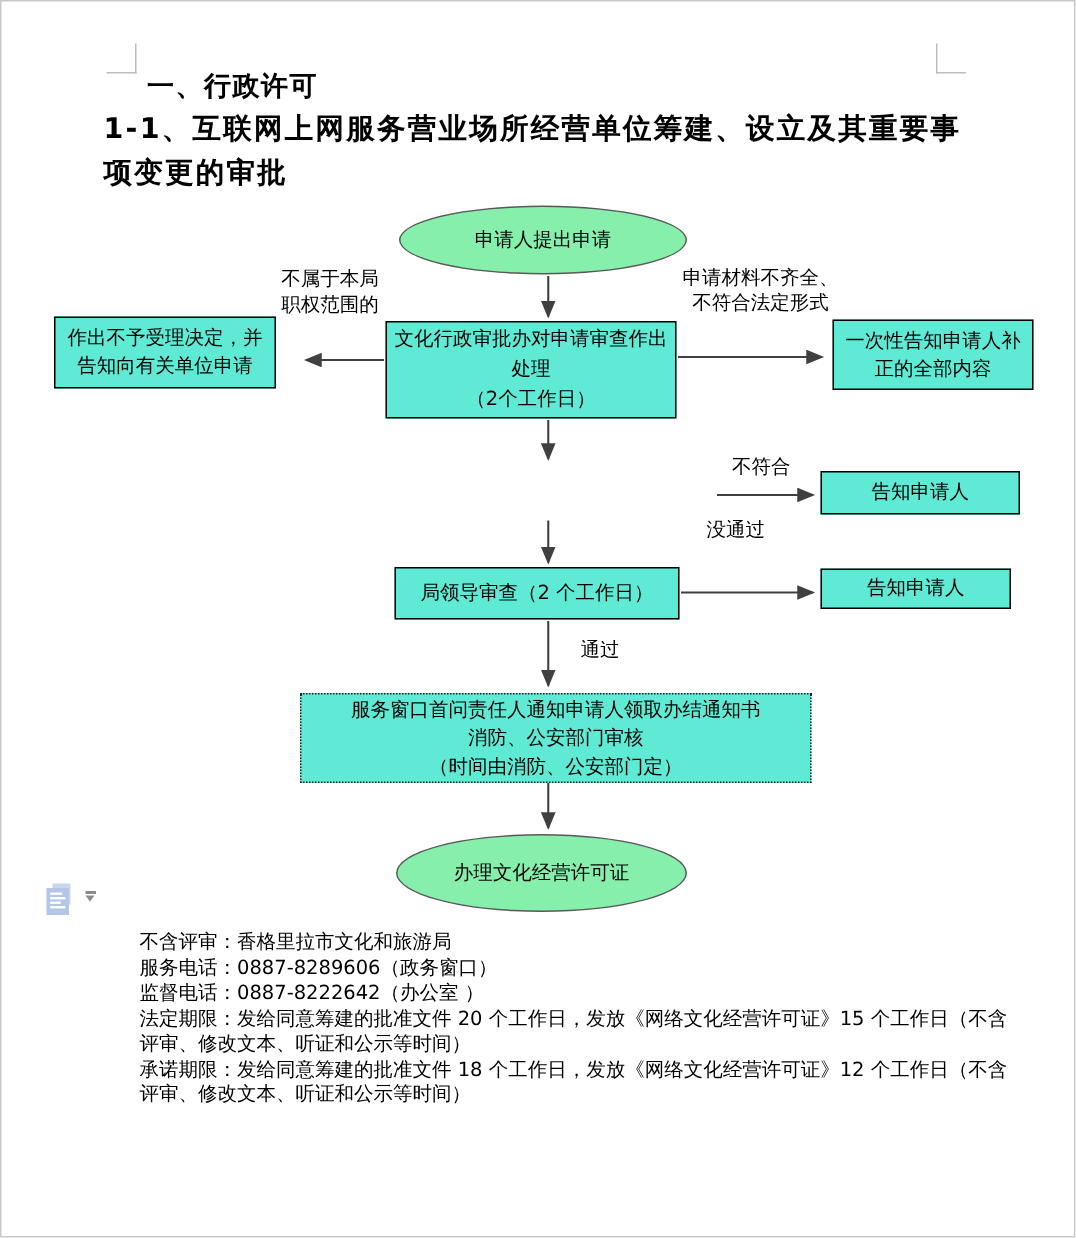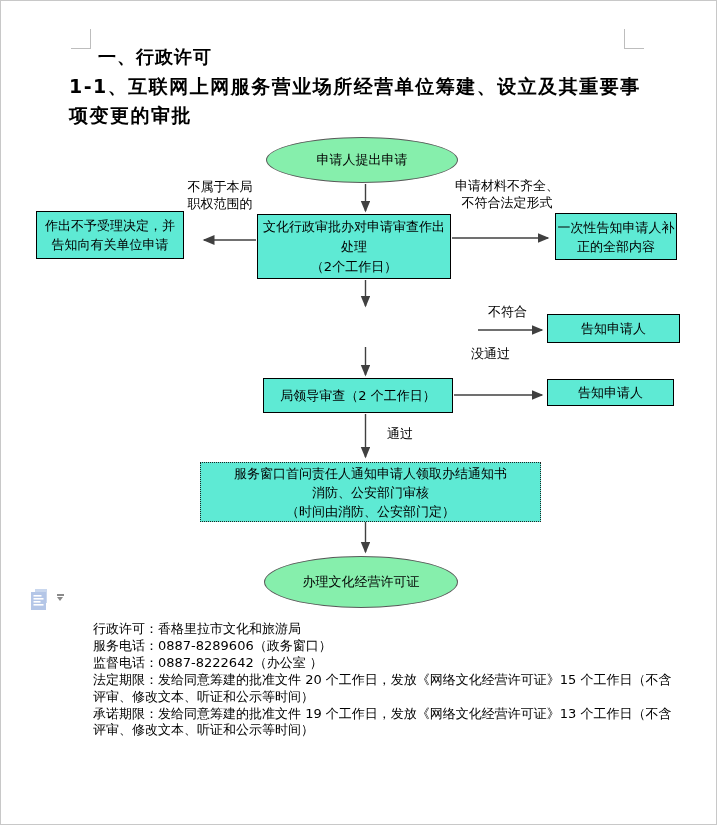--- a/index.html
+++ b/index.html
@@ -85,21 +85,21 @@
     <div>作出不予受理决定，并</div>
     <div>告知向有关单位申请</div>
   </div>
 
   <div class="box" style="left:256px;top:213px;width:194px;height:65px;">
     <div>文化行政审批办对申请审查作出</div>
     <div>处理</div>
     <div>（2个工作日）</div>
   </div>
 
-  <div class="box" style="left:554px;top:212px;width:122px;height:47px;line-height:19px;">
+  <div class="box" style="left:554px;top:212px;width:134px;height:47px;line-height:19px;">
     <div>一次性告知申请人补</div>
     <div>正的全部内容</div>
   </div>
 
   <div class="lbl" style="left:487px;top:302px;">不符合</div>
   <div class="box" style="left:546px;top:313px;width:133px;height:29px;">
     <span>告知申请人</span>
   </div>
 
   <div class="box" style="left:262px;top:377px;width:190px;height:35px;">
@@ -133,20 +133,20 @@
         <rect x="4.5" y="16" width="10" height="1.6" fill="#ffffff"></rect>
       </svg>
     </span>
     <span class="drop">
       <span class="bar"></span>
         <span class="tri"></span>
     </span>
   </div>
 
   <div class="abs info">
-    <div>行政许可：香格里拉市文化和旅游局</div>
+    <div>不含评审：香格里拉市文化和旅游局</div>
     <div>服务电话：0887-8289606（政务窗口）</div>
     <div>监督电话：0887-8222642（办公室 ）</div>
     <div>法定期限：发给同意筹建的批准文件 20 个工作日，发放《网络文化经营许可证》15 个工作日（不含评审、修改文本、听证和公示等时间）</div>
-    <div>承诺期限：发给同意筹建的批准文件 19 个工作日，发放《网络文化经营许可证》13 个工作日（不含评审、修改文本、听证和公示等时间）</div>
+    <div>承诺期限：发给同意筹建的批准文件 18 个工作日，发放《网络文化经营许可证》12 个工作日（不含评审、修改文本、听证和公示等时间）</div>
   </div>
 
 </div>
 
 </body></html>

